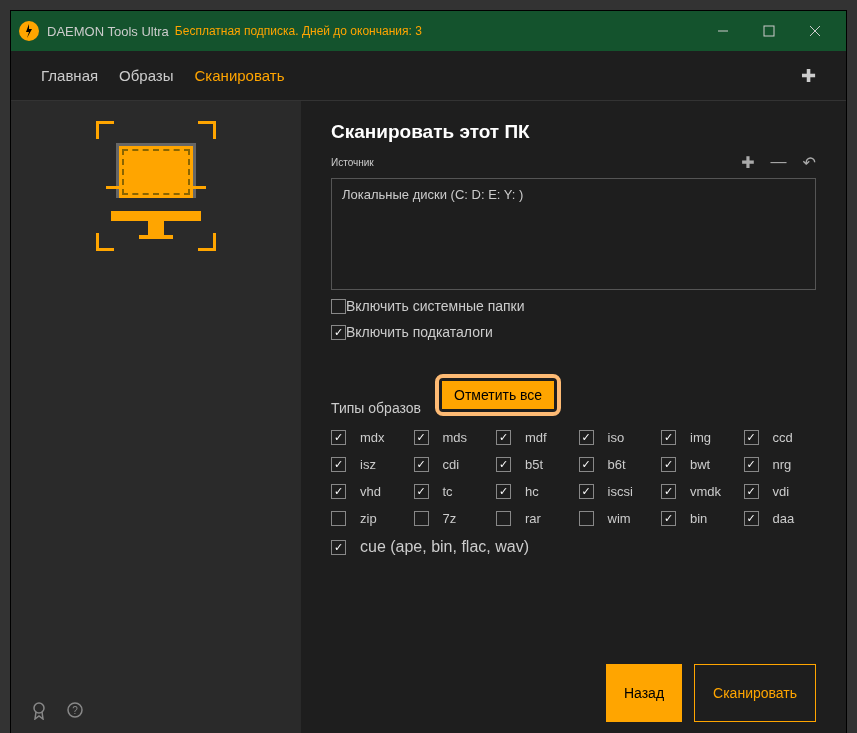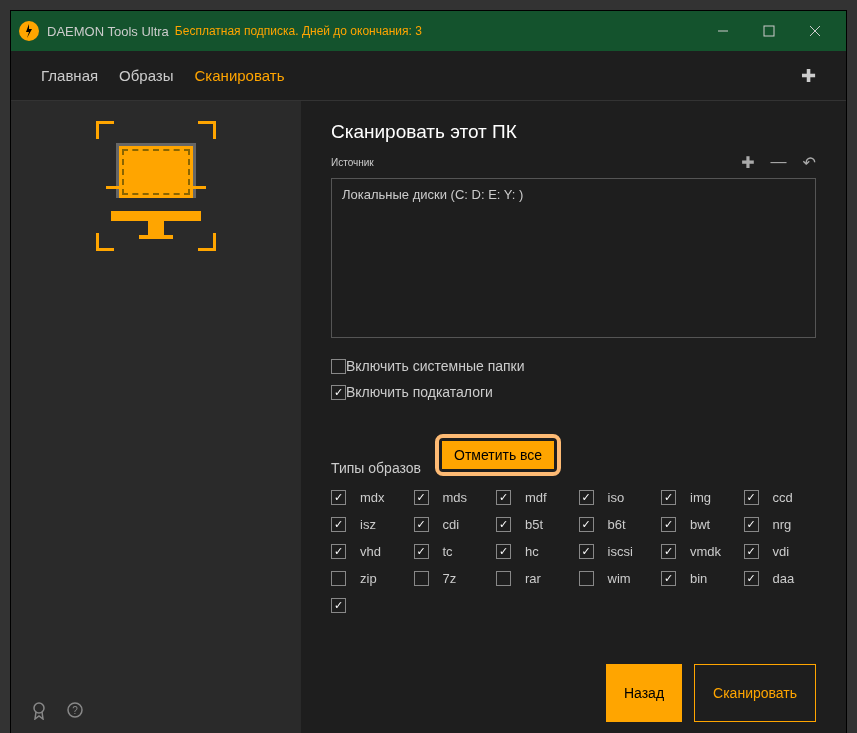--- a/index.html
+++ b/index.html
@@ -25,26 +25,26 @@
 .br-br{bottom:0;right:20px;border-left:none;border-top:none}
 .monitor{position:absolute;top:22px;left:40px;width:80px;height:55px;background:#ffa500;border:3px solid #666;border-bottom:none}
 .monitor-inner{position:absolute;top:3px;left:3px;right:3px;bottom:3px;border:2px dashed #8a6500}
 .monitor-base{position:absolute;bottom:30px;left:50%;transform:translateX(-50%);width:90px;height:10px;background:#ffa500}
 .monitor-stand{position:absolute;bottom:12px;left:50%;transform:translateX(-50%);width:16px;height:18px;background:#ffa500}
 .monitor-foot{position:absolute;bottom:12px;left:50%;transform:translateX(-50%);width:34px;height:4px;background:#ffa500}
 .scanline{position:absolute;top:50%;left:30px;right:30px;height:3px;background:#ffa500}
 .sidebottom{margin-top:auto;padding:18px 20px;display:flex;gap:20px;color:#888}
 .sidebottom span{cursor:pointer}
 .main{flex:1;padding:20px 30px;color:#ccc;display:flex;flex-direction:column}
-.heading{font-size:19px;font-weight:400;margin-bottom:10px;color:#fff}
+.heading{font-size:19px;font-weight:700;margin-bottom:10px;color:#fff}
 .srcrow{display:flex;align-items:center;margin-bottom:6px}
 .srclabel{font-size:10px}
 .srcicons{margin-left:auto;display:flex;gap:16px;color:#aaa}
 .srcicons span{cursor:pointer}
-.srcbox{border:1px solid #555;height:160px;padding:8px 10px;font-size:13px;color:#ccc;margin-bottom:20px;background:#1e1e1e}
+.srcbox{border:1px solid #555;height:112px;padding:8px 10px;font-size:13px;color:#ccc;margin-bottom:8px;background:#1e1e1e}
 .chkrow{display:flex;align-items:center;margin-bottom:10px;font-size:14px}
 .chk{width:15px;height:15px;border:1px solid #888;display:inline-flex;align-items:center;justify-content:center;cursor:pointer;flex-shrink:0}
 .chk.on::after{content:"✓";color:#fff;font-size:11px;line-height:1}
 .typerow{display:flex;align-items:flex-end;gap:14px;margin-top:24px;margin-bottom:14px}
 .typelabel{font-size:14px}
 .markbtn{background:#ffa500;color:#000;border:none;padding:6px 12px;font-size:14px;cursor:pointer;position:relative}
 .highlight{border:4px solid #fdba74;border-radius:8px;padding:3px;display:inline-block}
 .grid{display:grid;grid-template-columns:repeat(6,1fr);gap:12px 10px;font-size:13px}
 .gitem{display:flex;align-items:center;gap:14px}
 .cuerow{margin-top:12px}
@@ -247,20 +247,21 @@
             <span>bin</span>
           </div>
         <div class="gitem">
             <span class="chk on"></span>
             <span>daa</span>
           </div>
       </div>
 
       <div class="gitem cuerow">
         <span class="chk on"></span>
+        <span>cue (ape, bin, flac, wav)</span>
       </div>
 
       <div class="footer">
         <button class="btn back">Назад</button>
         <button class="btn scan">Сканировать</button>
       </div>
     </div>
   </div>
 </div>
 

